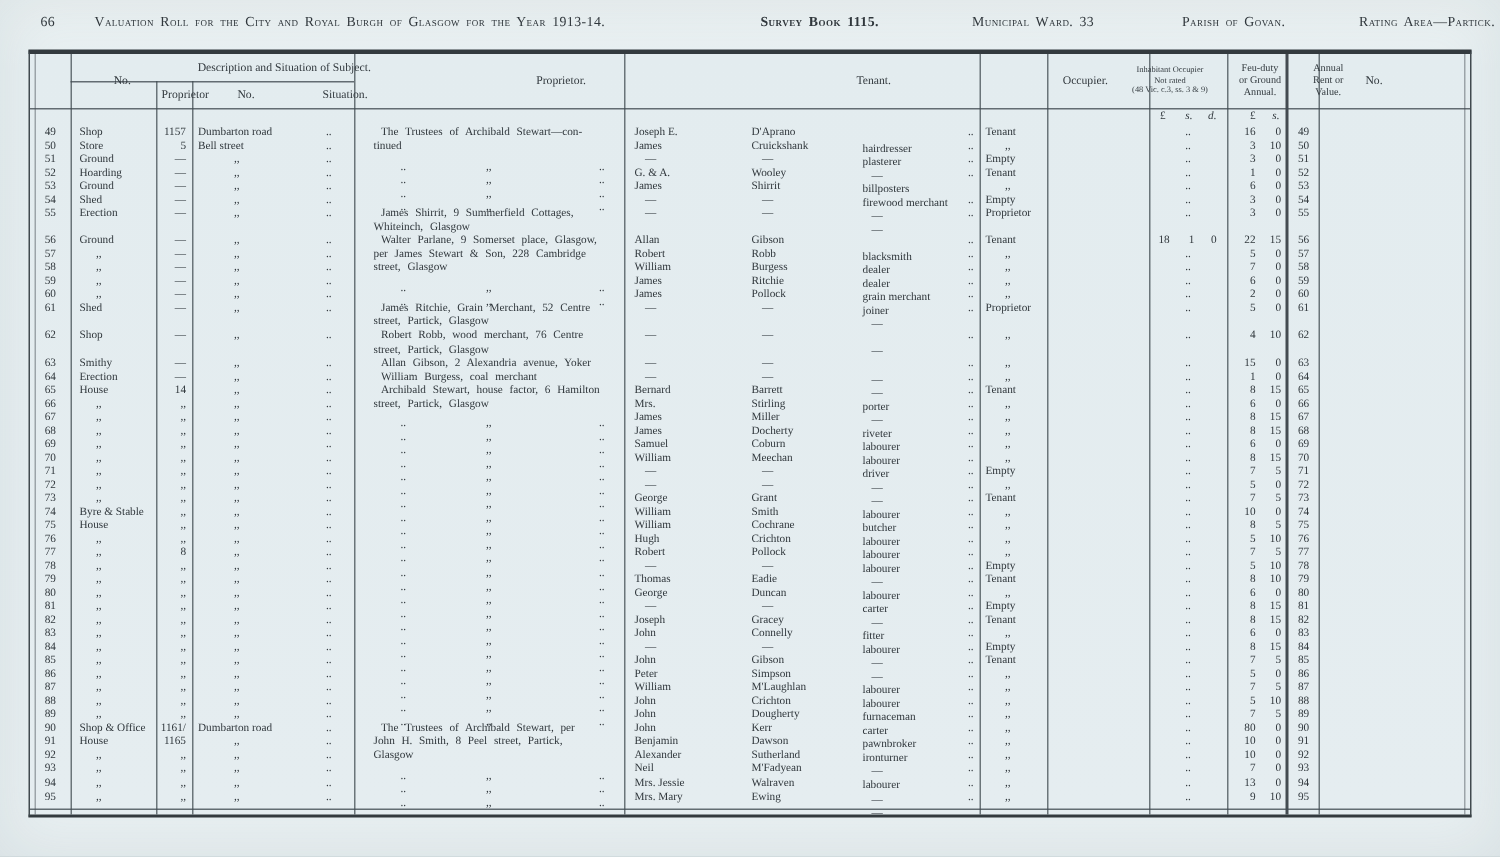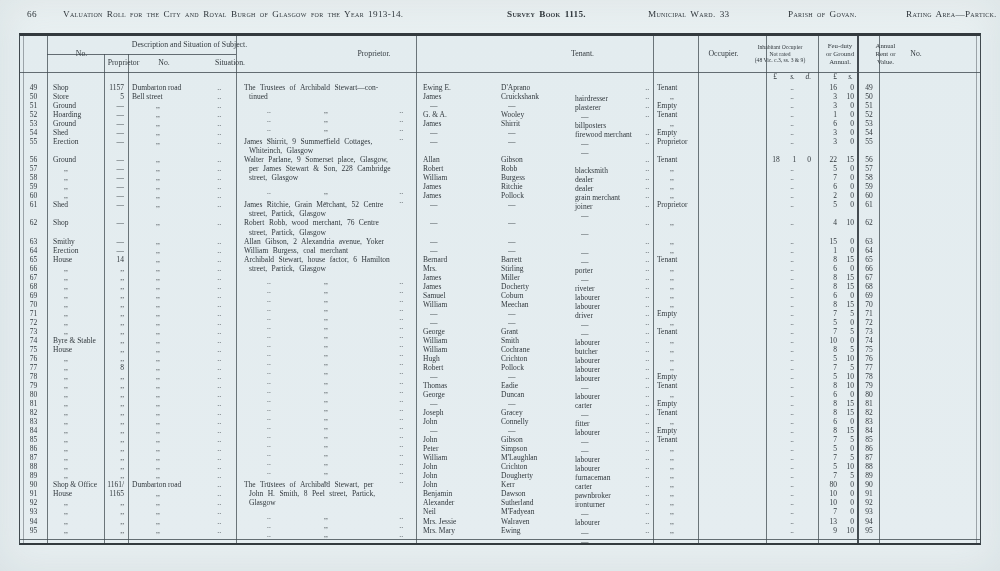--- a/index.html
+++ b/index.html
@@ -46,21 +46,21 @@
   #rows{position:absolute;top:47px;left:0;right:0;}
   .tr{display:flex;height:9.04px;align-items:center;font-size:7.5px;color:#31383d;}
   .c{flex:0 0 auto;box-sizing:border-box;white-space:nowrap;overflow:visible;line-height:9px;}
   .n1{width:27px;text-align:center;}
   .cd{width:57px;padding-left:6px;}  .cd.dit{padding-left:17px;}
   .sn{width:24px;text-align:right;padding-right:4px;}
   .cs{width:108px;position:relative;}
   .stx{margin-left:4px;margin-top:27px;} .stx.dit{margin-left:28px;}
   .fdot{position:absolute;right:15px;top:0;}
   .cp{width:180px;position:relative;}
-  .ptx{margin-left:8px;word-spacing:2.6px;} .ptx.ind{margin-left:13px;}
+  .ptx{margin-left:18px;word-spacing:2.6px;} .ptx.ind{margin-left:13px;}
   .pd1{position:absolute;left:31px;} .pd2{position:absolute;left:88px;} .pd3{position:absolute;right:13px;}
   .tf{width:82px;padding-left:7px;}  .tf.dash{padding-left:14px;}
   .ts{width:75px;padding-left:3px;}  .ts.dash{padding-left:10px;}
   .to{width:58px;padding-left:2px;margin-top:22px;}  .to.dash{padding-left:8px;}
   .td2{width:22px;text-align:right;padding-right:4px;}
   .oc{width:45px;padding-left:4px;}  .oc.dit{padding-left:17px;}
   .ih{width:68px;}
   .fd{width:52px;display:flex;justify-content:center;}
   .fd.ftok{justify-content:flex-start;padding-right:7px;}
   .ft{text-align:right;} .ft0{width:15px;} .ft1{width:18px;} .ft2{width:16px;}
@@ -135,21 +135,21 @@
       </div>
     </div>
 
     <div id="rows">
         <div class="tr">
           <div class="c n1">49</div>
           <div class="c cd">Shop</div>
           <div class="c sn">1157</div>
           <div class="c cs"><span class="stx">Dumbarton road</span><span class="fdot">..</span></div>
           <div class="c cp"><span class="ptx">The Trustees of Archibald Stewart—con-</span></div>
-          <div class="c tf">Ewing E.</div>
+          <div class="c tf">Joseph E.</div>
           <div class="c ts">D'Aprano</div>
           <div class="c to">hairdresser</div>
           <div class="c td2">..</div>
           <div class="c oc">Tenant</div>
           <div class="c ih"></div>
           <div class="c fd">
             <span class="fdd">..</span>
           </div>
           <div class="c rl">16</div>
           <div class="c rs">0</div>

